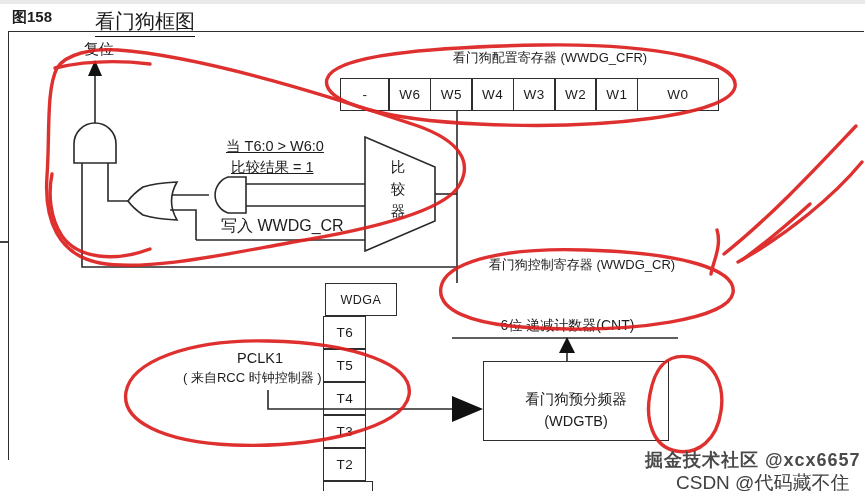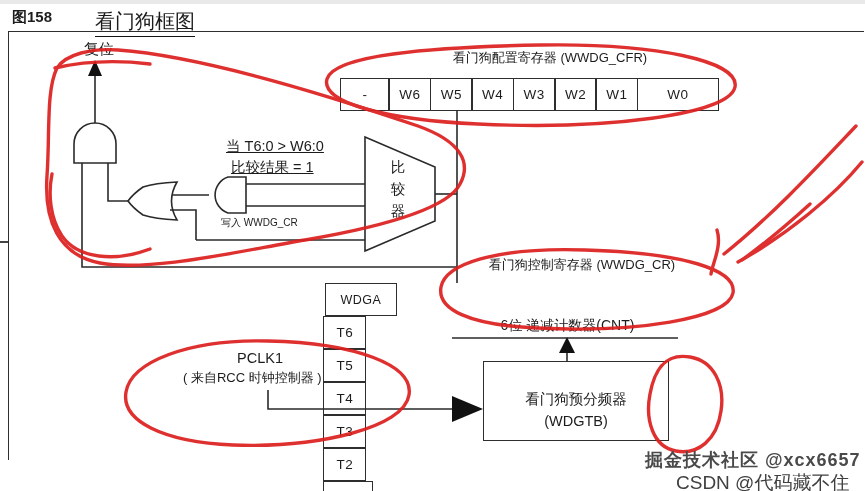--- a/index.html
+++ b/index.html
@@ -10,21 +10,21 @@
   .hdr-title { font-size:20px; font-weight:normal; border-bottom:1.6px solid #111; padding-bottom:1px; }
   .frame-top { left:8px; top:27px; width:856px; height:0; border-top:1.6px solid #2e2e2e; }
   .frame-left { left:8px; top:27px; width:0; height:429px; border-left:1.6px solid #2e2e2e; }
   .margin-tick { left:0; top:237px; width:8px; height:0; border-top:2.4px solid #444; }
   .reg-title { text-align:center; font-size:13px; }
   .reg-row { position:absolute; display:flex; }
   .cell { border:1.6px solid #2e2e2e; margin-left:-1.6px; height:33px; display:flex; align-items:center; justify-content:center; font-size:13.5px; letter-spacing:0.5px; background:transparent; }
   .cell:first-child { margin-left:0; }
   .reset-label { font-size:15px; }
   .cond-text { font-size:14.5px; line-height:21px;text-decoration:underline; }
-  .write-label { font-size:10px; }
+  .write-label { font-size:16px; }
   .comp-label { font-size:14.5px; line-height:22px; white-space:pre-line; text-align:center; width:20px; }
   .counter-label { width:235px; text-align:center; font-size:14px; }
   .pclk { font-size:14.5px; }
   .pclk-src { font-size:13px; }
   .prescaler-box { left:483px; top:357px; width:186px; height:80px; border:1.7px solid #2e2e2e; text-align:center; padding-top:26px; font-size:14.5px; line-height:22px; }
   .wm-juejin { left:645px; top:444px; font-size:18px; font-weight:600; color:#4a4a4a; letter-spacing:1px; z-index:6; }
   .wm-csdn { left:676px; top:466px; font-size:19px; color:#404040; z-index:4; }
   #overlay { position:absolute; left:0; top:0; z-index:5; pointer-events:none; }
 </style>
 </head>

